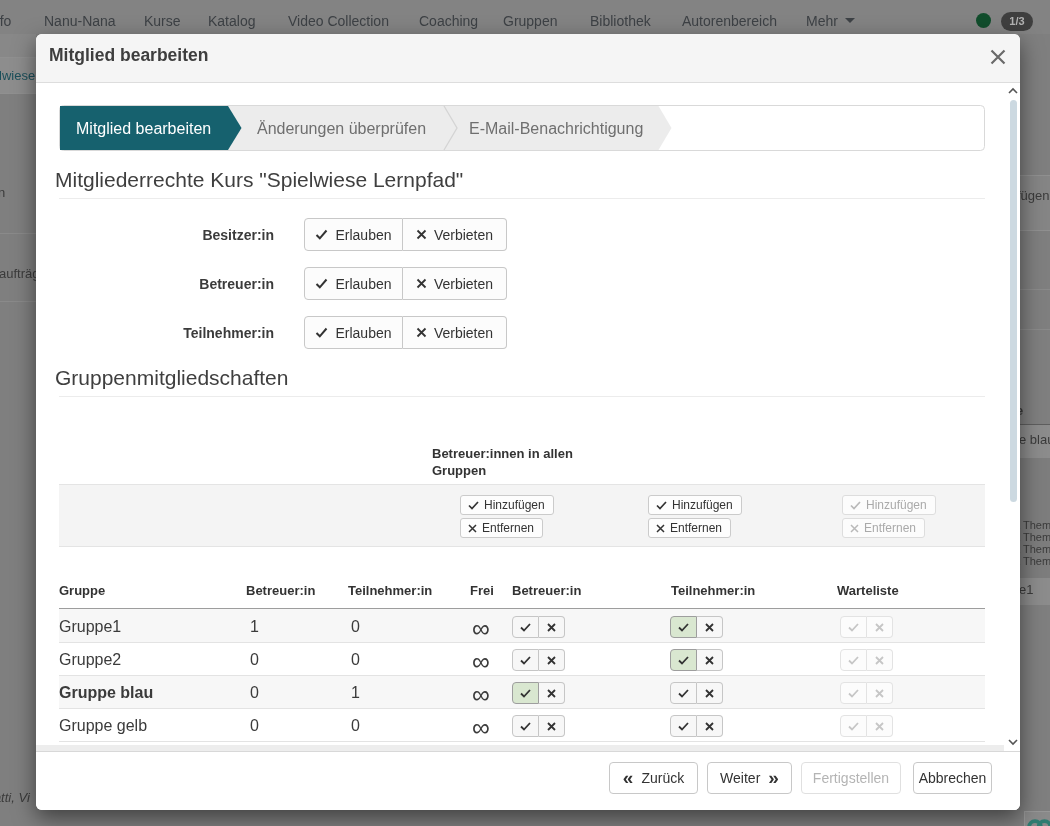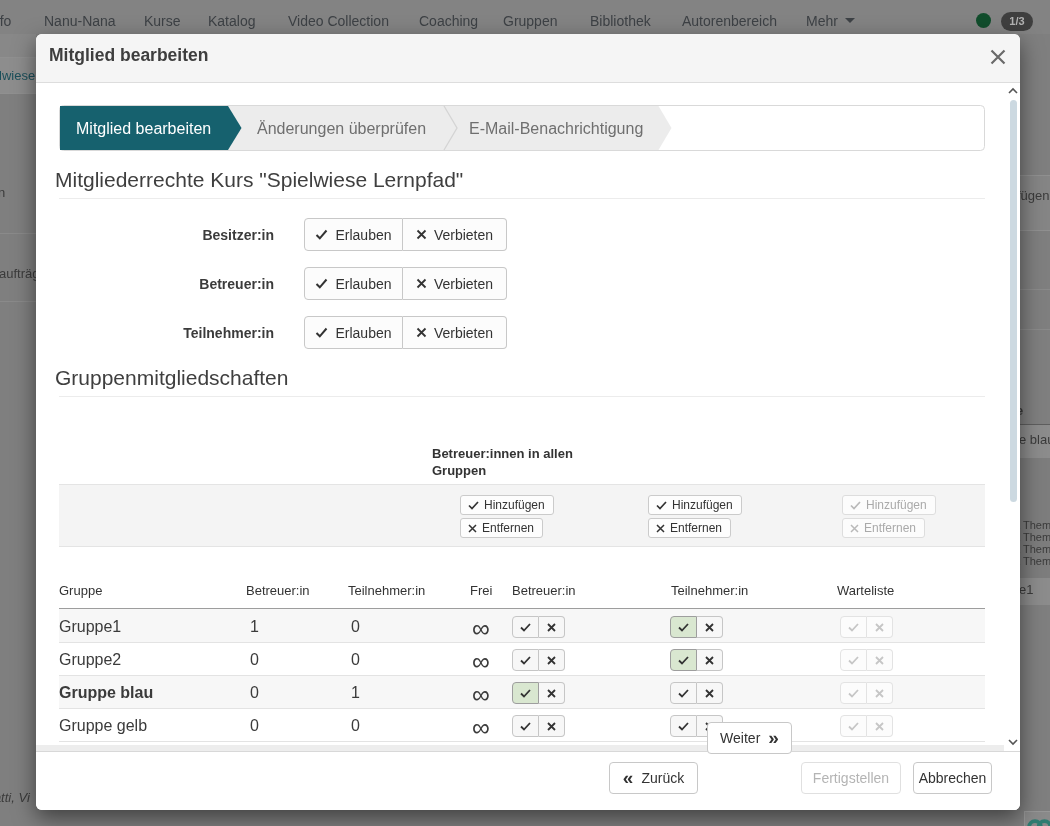--- a/index.html
+++ b/index.html
@@ -39,21 +39,21 @@
   .bbtn svg{margin-right:7px;}
   
   .colhead{position:absolute;font-size:13px;font-weight:bold;color:#333;line-height:17px;}
   #grayband{left:23px;top:450px;width:926px;height:61px;background:#f4f4f4;
             border-top:1px solid #e4e4e4;border-bottom:1px solid #e4e4e4;}
   .sbtn{position:absolute;height:20px;border:1px solid #cbcbcb;background:#fdfdfd;border-radius:3px;
         font-size:12px;color:#333;display:flex;align-items:center;padding:0 8px 0 7px;box-sizing:border-box;}
   .sbtn svg{margin-right:5px;}
   .sbtn.dis{border-color:#ddd;color:#aaa;background:#fcfcfc;}
   
-  .th{position:absolute;font-size:13px;font-weight:normal;color:#333;white-space:nowrap;}
+  .th{position:absolute;font-size:13px;font-weight:bold;color:#333;white-space:nowrap;}
   .td{position:absolute;font-size:16px;color:#3b3b3b;white-space:nowrap;}
   .trow{position:absolute;left:23px;width:926px;height:33px;}
   .tbtn{position:absolute;width:25px;height:20px;border:1px solid #c6c6c6;background:#f7f7f7;
         display:flex;align-items:center;justify-content:center;}
   .tbtn.l{border-radius:4px 0 0 4px;}
   .tbtn.r{border-radius:0 4px 4px 0;border-left:none;}
   .tbtn.on{background:#d9e7d0;border-color:#9e9e9e;}
   .tbtn.dis{background:#fcfcfc;border-color:#e3e3e3;}
   
   #mfootsep{left:0;top:717px;width:984px;height:1px;background:#d8d8d8;}
@@ -346,16 +346,16 @@
   <div class="tbtn r dis" style="left:831px;top:681px;">
       <svg width="9" height="9" viewBox="0 0 9 9">
         <path d="M1 1 L8 8 M8 1 L1 8" stroke="#c6c6c6" stroke-width="1.8" fill="none"></path>
       </svg>
     </div>
 
   <div class="abs" id="mfootsep"></div>
   <div class="abs" id="mfoot"></div>
   <div class="abs" style="left:0;top:711px;width:968px;height:6px;background:#ededed;"></div>
   <div class="fbtn" style="left:573px;top:728px;width:87px;"><span style="font-size:19px;font-weight:bold;margin-right:8px;">«</span>Zurück</div>
-  <div class="fbtn" style="left:671px;top:688px;width:83px;">Weiter<span style="font-size:19px;font-weight:bold;margin-left:8px;">»</span></div>
+  <div class="fbtn" style="left:671px;top:728px;width:83px;">Weiter<span style="font-size:19px;font-weight:bold;margin-left:8px;">»</span></div>
   <div class="fbtn dis" style="left:765px;top:728px;width:98px;">Fertigstellen</div>
   <div class="fbtn" style="left:877px;top:728px;width:77px;text-align:center;">Abbrechen</div>
 </div>
 
 </body></html>

